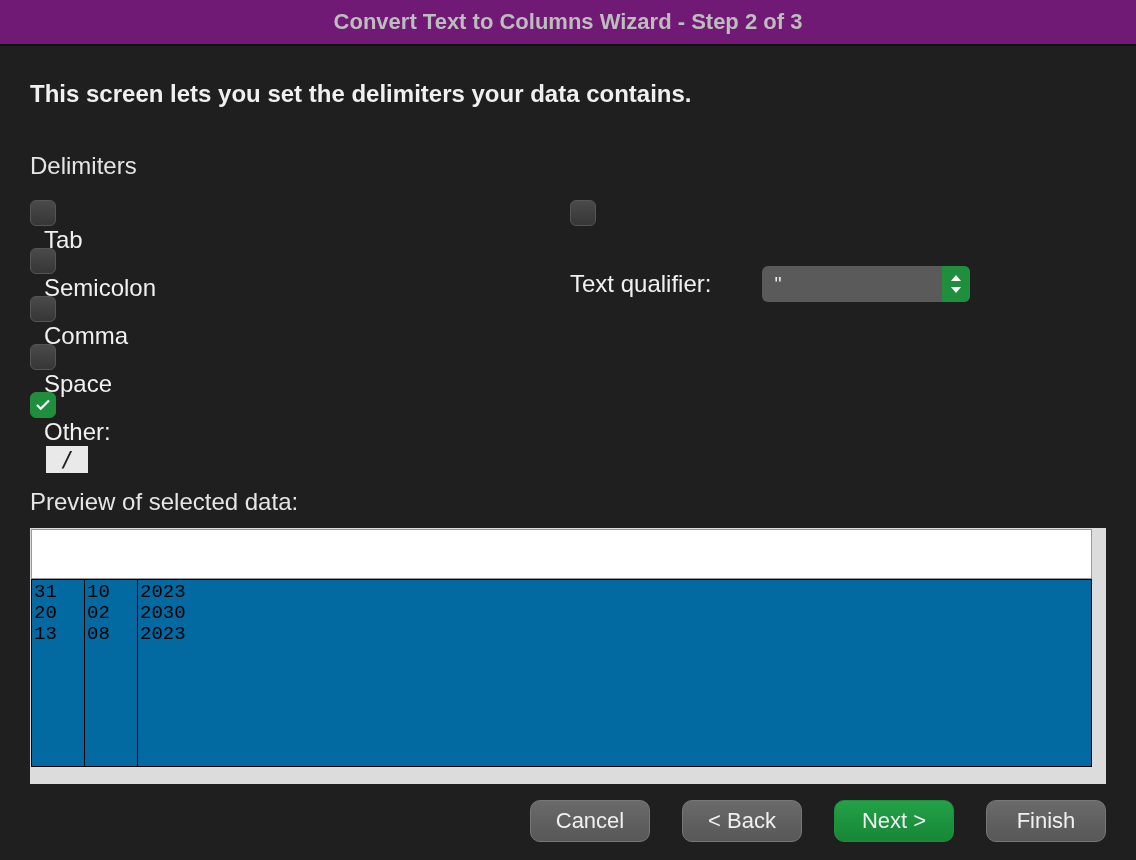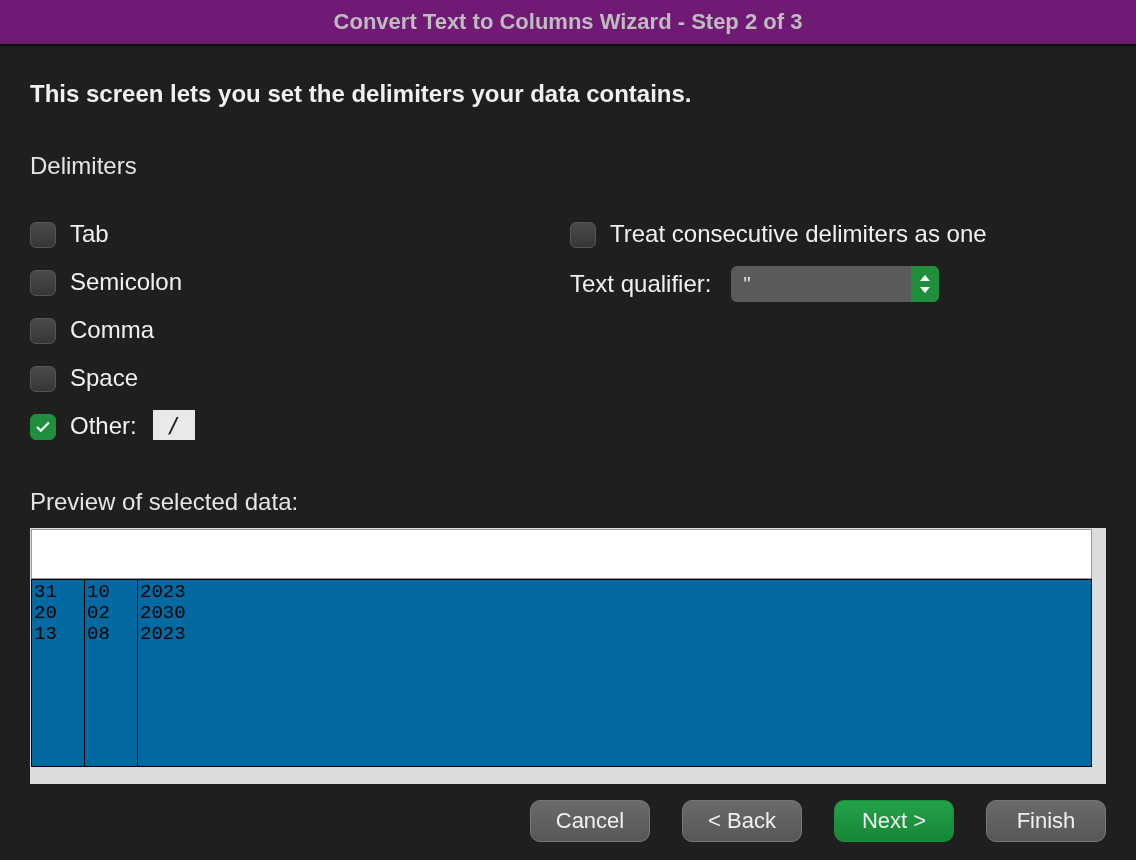--- a/index.html
+++ b/index.html
@@ -26,21 +26,21 @@
   .delim-header{
     margin-top:44px;
     font-size:24px;color:#e5e5e5;font-weight:400;
   }
   .two-col{
     margin-top:20px;
     display:flex;
   }
   .left-col{flex:0 0 540px;}
   .right-col{flex:1;}
-  .opt-row{display:flex;align-items:flex-end;height:48px;}
+  .opt-row{display:flex;align-items:flex-start;height:48px;flex-direction:column;}
   .cb{
     width:24px;height:24px;border-radius:6px;
     background:linear-gradient(#4a4a4a,#363636);
     border:1px solid #555;
     flex:0 0 24px;
     display:flex;align-items:center;justify-content:center;
     position:relative;
   }
   .cb.checked{
     background:#1f8f3d;
@@ -50,21 +50,21 @@
   .cb svg{display:none;width:18px;height:18px;}
   .cb-label{margin-left:14px;font-size:24px;color:#f0f0f0;}
   .other-input{
     width:38px;height:28px;
     margin-left:16px;
     background:#e9e9e9;color:#222;
     border:none;outline:none;
     font-size:22px;text-align:center;
     font-family:monospace;
   }
-  .qual-row{display:flex;align-items:center;margin-top:18px;}
+  .qual-row{display:flex;align-items:center;margin-top:18px;gap:31px;}
   .qual-label{font-size:24px;color:#f0f0f0;}
   .qual-select{
     margin-left:20px;
     width:184px;height:36px;
     background:#5a5a5a;
     border-radius:6px;
     position:relative;
     display:flex;align-items:center;
     padding:0 12px;
     color:#eaeaea;font-size:20px;
@@ -177,21 +177,20 @@
         <span class="cb-label">Other:</span>
         <input class="other-input" value="/" style="">
       </div>
     </div>
 
     <div class="right-col">
       <div class="opt-row">
         <div class="cb">
           
         </div>
-        <span class="cb-label">Treat consecutive delimiters as one</span>
       </div>
       <div class="qual-row">
         <span class="qual-label">Text qualifier:</span>
         <div class="qual-select">
           <span>"</span>
           <div class="qual-stepper">
             <div class="tri up"></div>
             <div class="tri down"></div>
           </div>
         </div>

